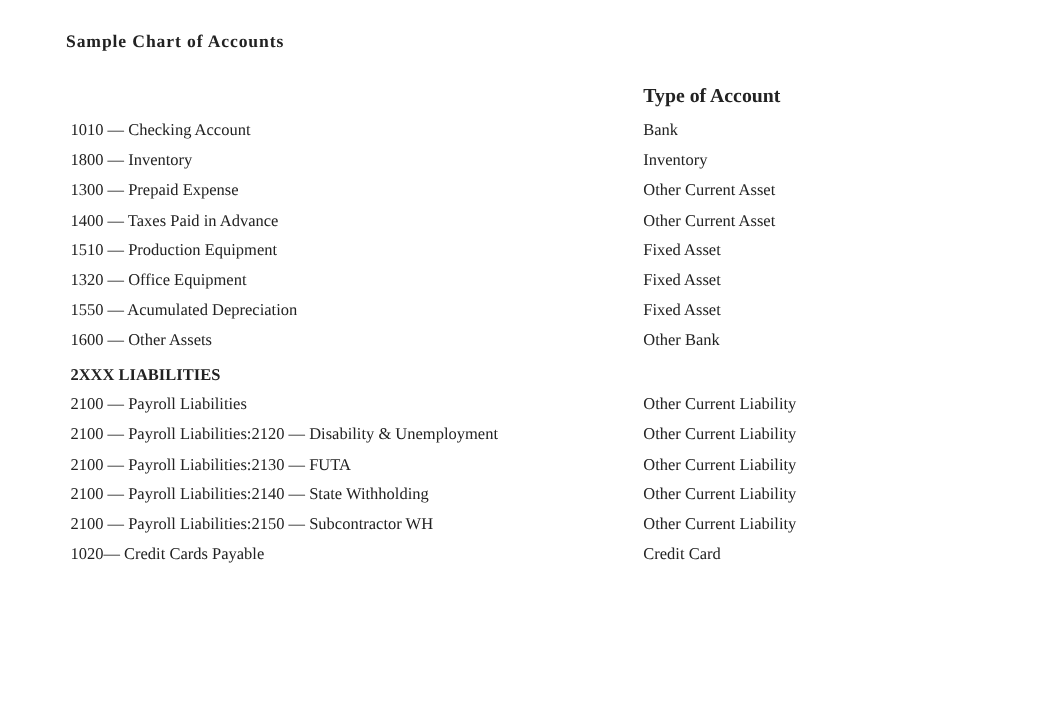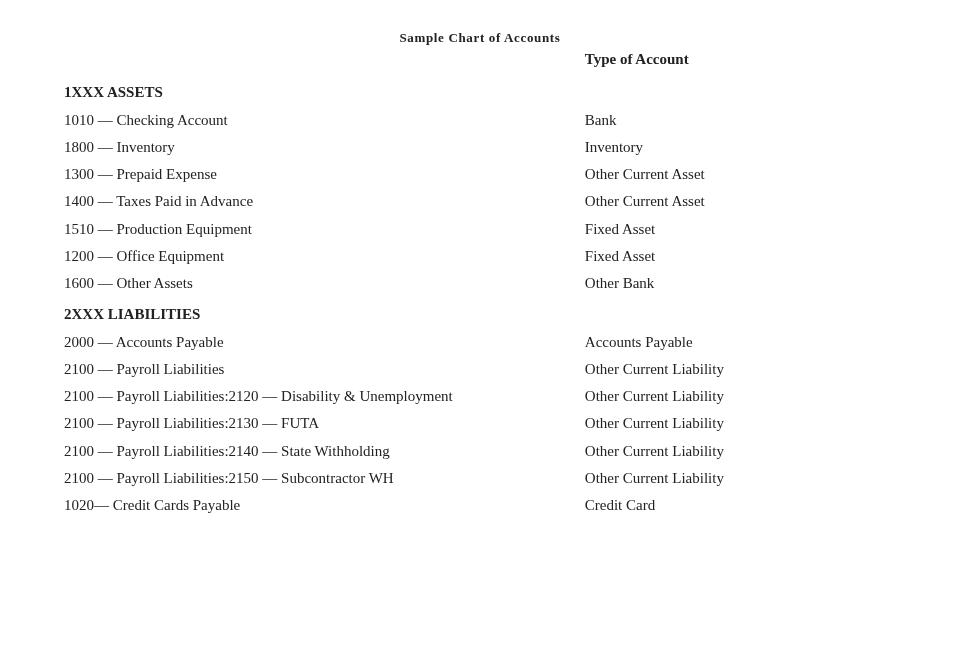--- a/index.html
+++ b/index.html
@@ -16,24 +16,25 @@
     }
 
     .page {
       width: 960px;
       min-height: 657px;
       padding: 30px 60px 40px 60px;
       background: #ffffff;
     }
 
     .page-title {
-      text-align: center;
-      font-size: 13px;
+      text-align: left;
+      font-size: 16px;
       font-weight: bold;
       letter-spacing: 0.05em;
+      margin-bottom: 24px;
     }
 
     .accounts-table {
       width: 100%;
       border-collapse: collapse;
     }
 
     .accounts-table td {
       padding: 2px 4px;
       vertical-align: top;
@@ -43,21 +44,21 @@
     .col-account {
       width: 62%;
     }
 
     .col-type {
       width: 38%;
     }
 
     .header-row td {
       font-weight: bold;
-      font-size: 15px;
+      font-size: 18px;
       padding-bottom: 4px;
     }
 
     .section-header td {
       font-weight: bold;
       font-size: 15px;
       padding-top: 6px;
       padding-bottom: 2px;
     }
 
@@ -77,23 +78,20 @@
       <col class="col-account">
       <col class="col-type">
     </colgroup>
     <thead>
       <tr class="header-row">
         <td></td>
         <td>Type of Account</td>
       </tr>
     </thead>
     <tbody id="table-body">
-    <tr class="section-header">
-          <td colspan="2">1XXX ASSETS</td>
-        </tr>
         <tr class="data-row">
           <td>1010 — Checking Account</td>
           <td>Bank</td>
         </tr>
         <tr class="data-row">
           <td>1800 — Inventory</td>
           <td>Inventory</td>
         </tr>
         <tr class="data-row">
           <td>1300 — Prepaid Expense</td>
@@ -101,33 +99,33 @@
         </tr>
         <tr class="data-row">
           <td>1400 — Taxes Paid in Advance</td>
           <td>Other Current Asset</td>
         </tr>
         <tr class="data-row">
           <td>1510 — Production Equipment</td>
           <td>Fixed Asset</td>
         </tr>
         <tr class="data-row">
-          <td>1200 — Office Equipment</td>
+          <td>1320 — Office Equipment</td>
+          <td>Fixed Asset</td>
+        </tr>
+        <tr class="data-row">
+          <td>1550 — Acumulated Depreciation</td>
           <td>Fixed Asset</td>
         </tr>
         <tr class="data-row">
           <td>1600 — Other Assets</td>
           <td>Other Bank</td>
         </tr>
         <tr class="section-header">
           <td colspan="2">2XXX LIABILITIES</td>
-        </tr>
-        <tr class="data-row">
-          <td>2000 — Accounts Payable</td>
-          <td>Accounts Payable</td>
         </tr>
         <tr class="data-row">
           <td>2100 — Payroll Liabilities</td>
           <td>Other Current Liability</td>
         </tr>
         <tr class="data-row">
           <td>2100 — Payroll Liabilities:2120 — Disability &amp; Unemployment</td>
           <td>Other Current Liability</td>
         </tr>
         <tr class="data-row">

